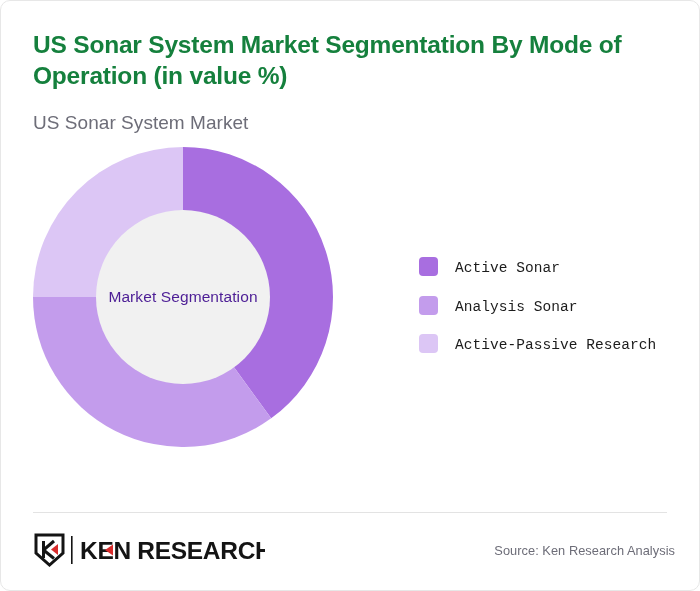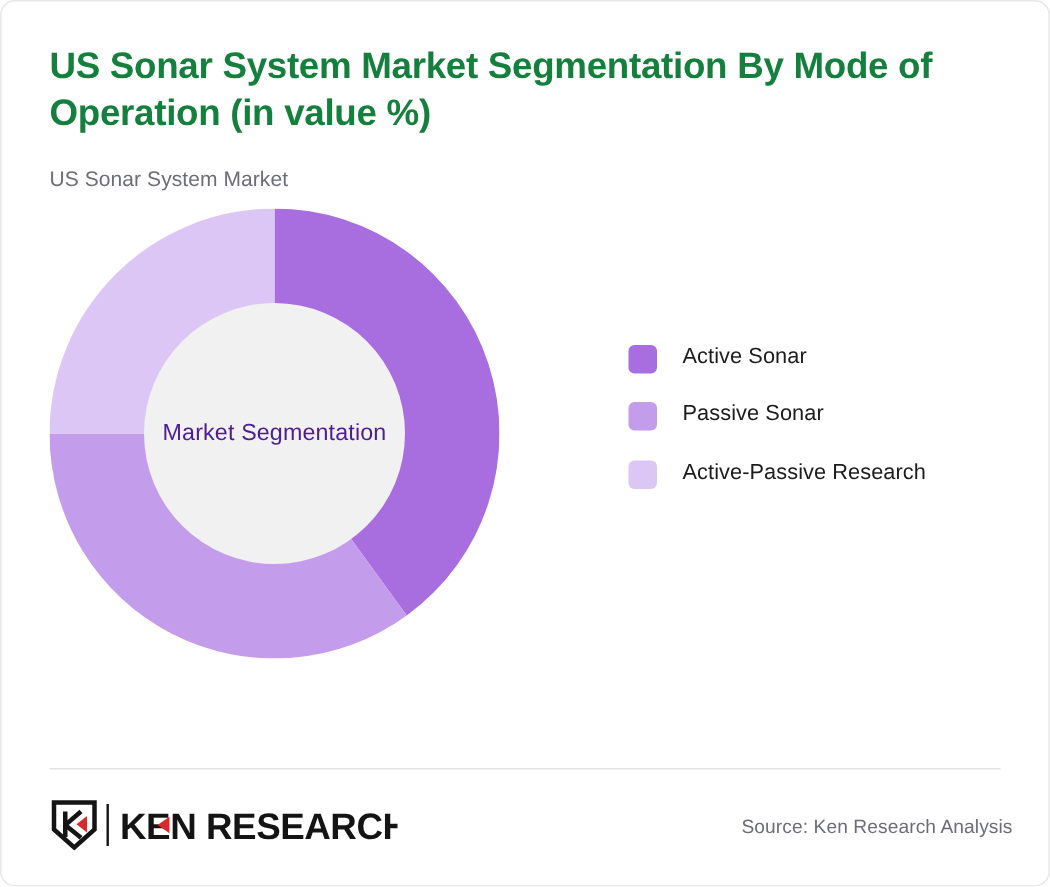--- a/index.html
+++ b/index.html
@@ -34,21 +34,21 @@
     line-height: 1.28;
     color: #15803d;
     letter-spacing: -0.2px;
     margin: 0;
     max-width: 610px;
   }
   #subtitle-block {
     margin-top: 17px;
   }
   .subtitle-line {
-    font-size: 14px;
+    font-size: 19px;
     color: #6d6d78;
     line-height: 1.52;
     letter-spacing: 0.05px;
   }
 
   
   #chart-area {
     position: relative;
     height: 330px;
   }
@@ -80,22 +80,23 @@
   }
 
   
   #legend {
     position: absolute;
     left: 418px;
     top: 100px;
   }
   .legend-item {
     display: flex;
-    align-items: flex-start;
+    align-items: flex-end;
     height: 38.5px;
+    font-family: Liberation Mono, monospace;
   }
   .legend-swatch {
     width: 19px;
     height: 19px;
     border-radius: 4px;
     flex: 0 0 auto;
   }
   .legend-label {
     margin-left: 17px;
     font-size: 14.5px;
@@ -163,21 +164,21 @@
 
     <div id="legend">
 
       <div class="legend-item">
         <span class="legend-swatch" style="background: rgb(168, 110, 224);"></span>
         <span class="legend-label">Active Sonar</span>
       </div>
 
       <div class="legend-item">
         <span class="legend-swatch" style="background: rgb(195, 156, 236);"></span>
-        <span class="legend-label">Passive Sonar</span>
+        <span class="legend-label">Analysis Sonar</span>
       </div>
 
       <div class="legend-item">
         <span class="legend-swatch" style="background: rgb(220, 198, 245);"></span>
         <span class="legend-label">Active-Passive Research</span>
       </div>
 
     </div>
   </div>
 

